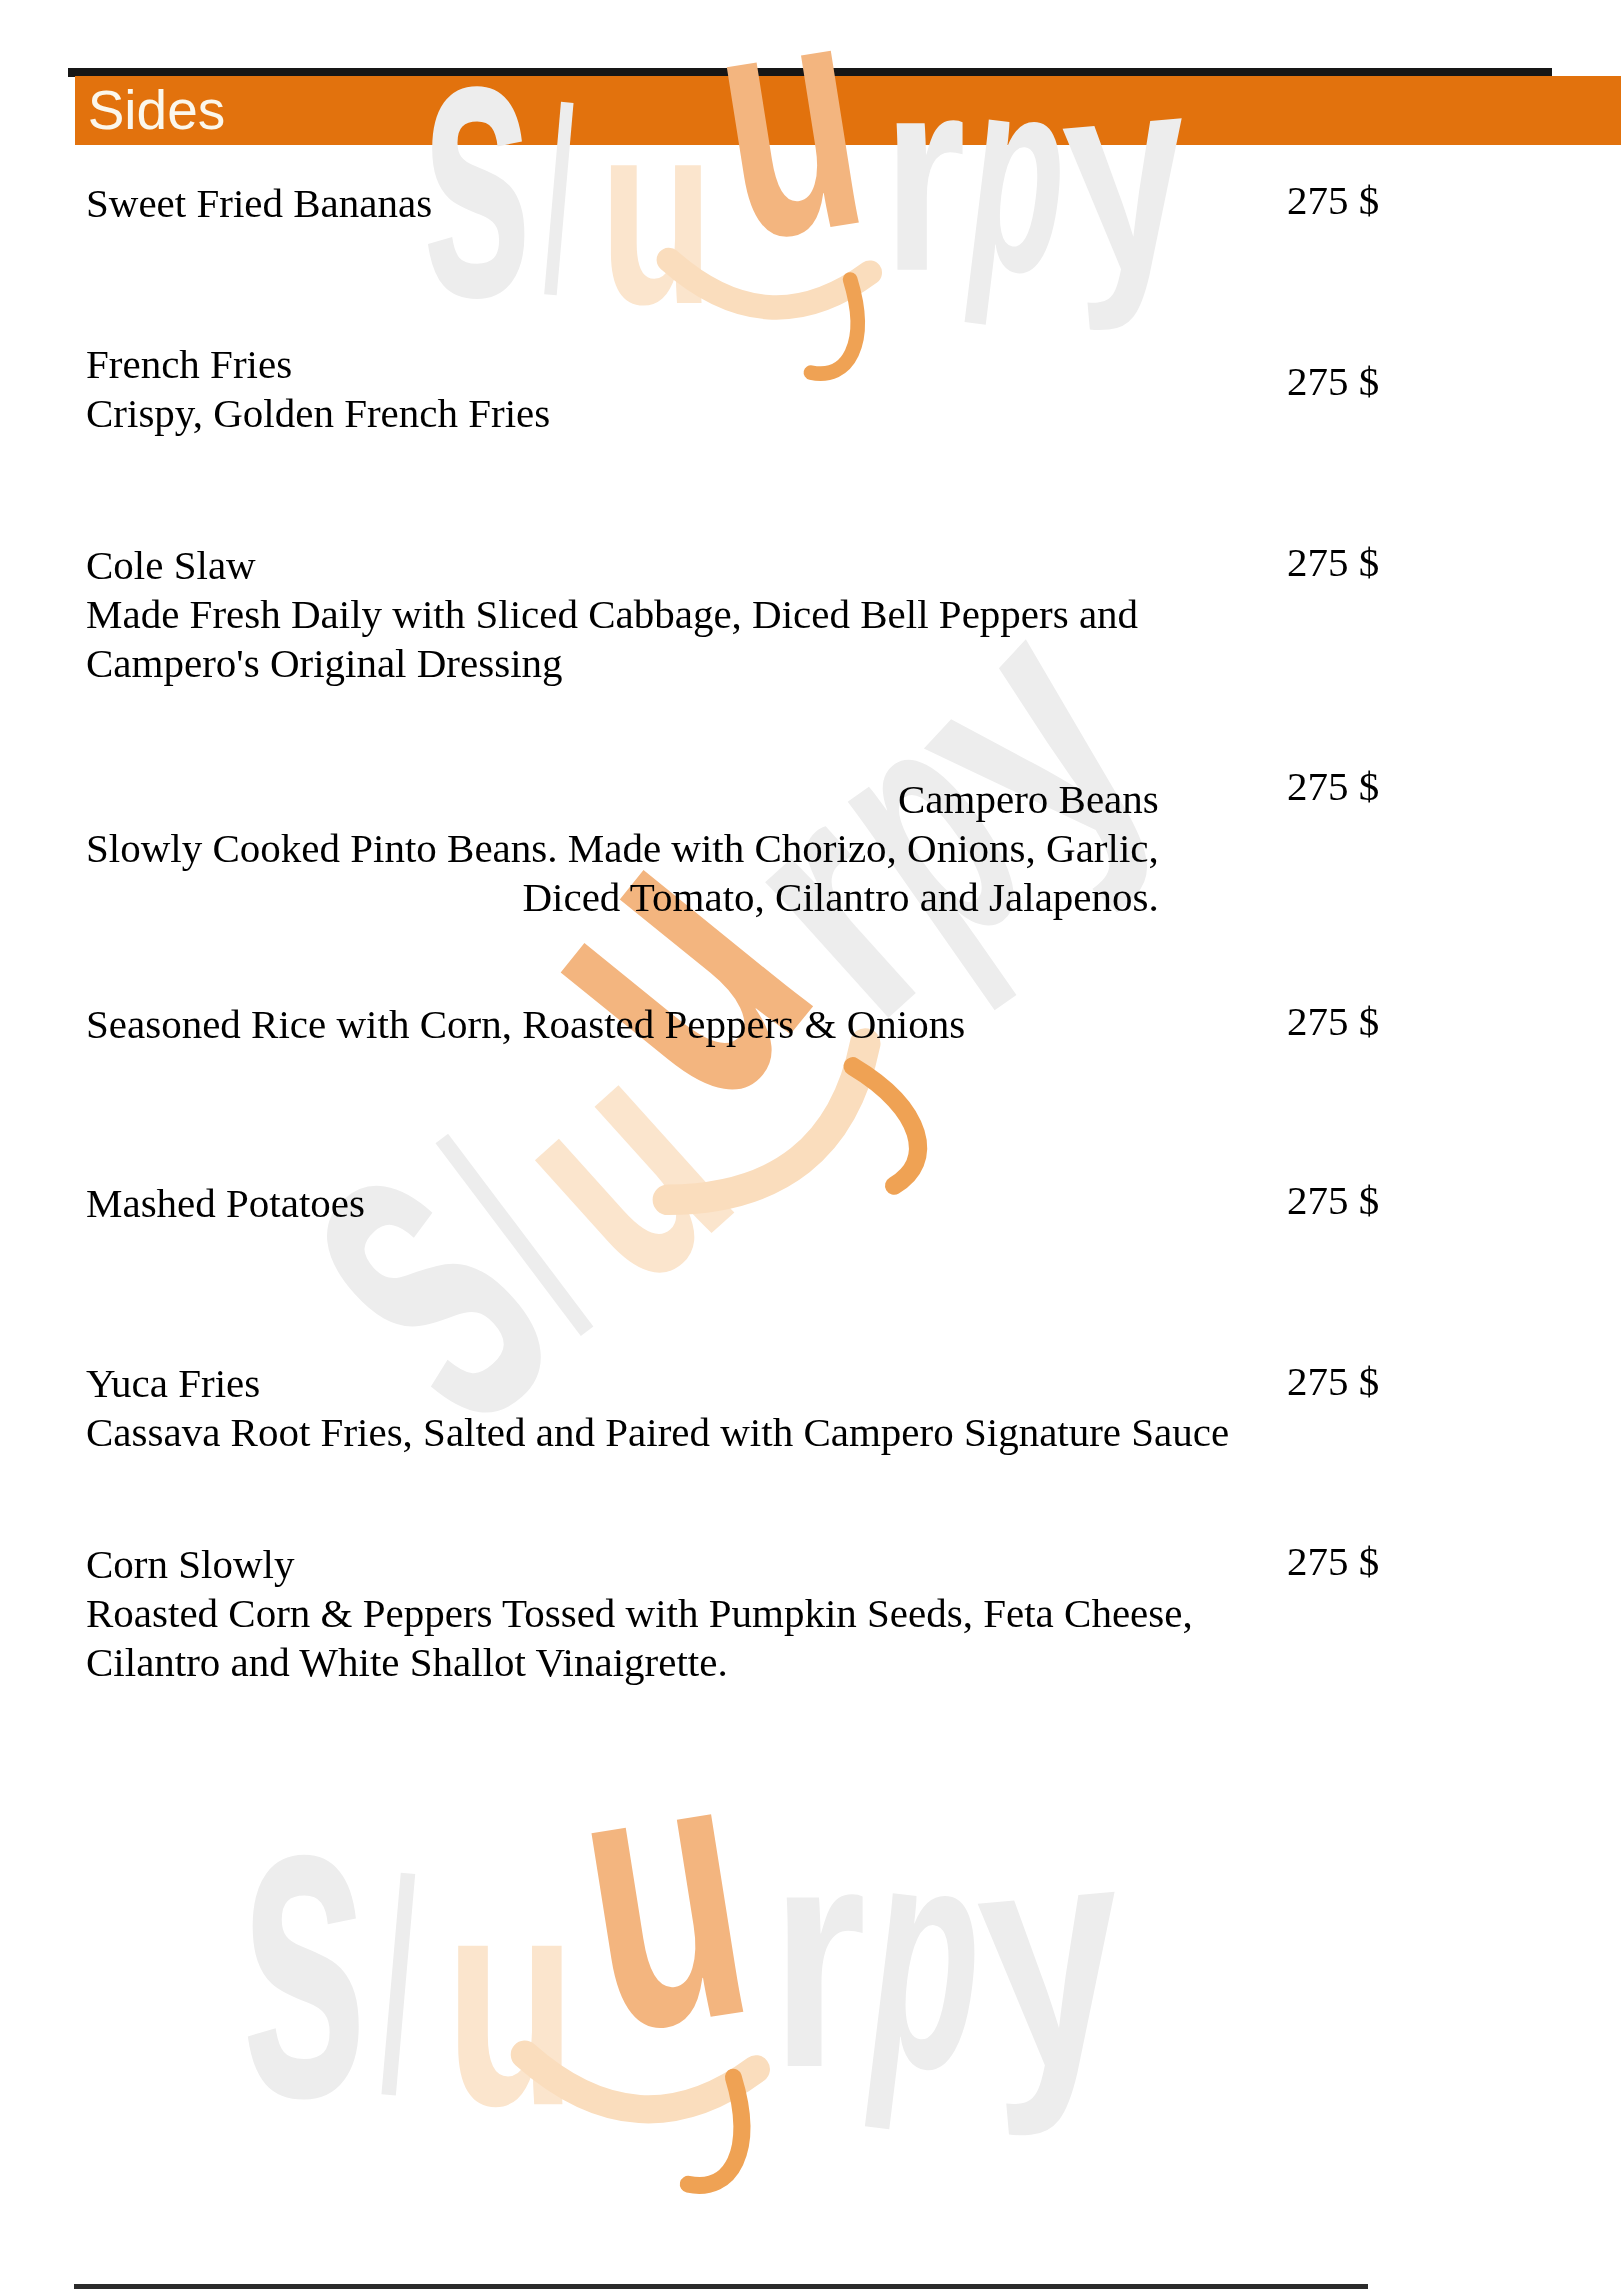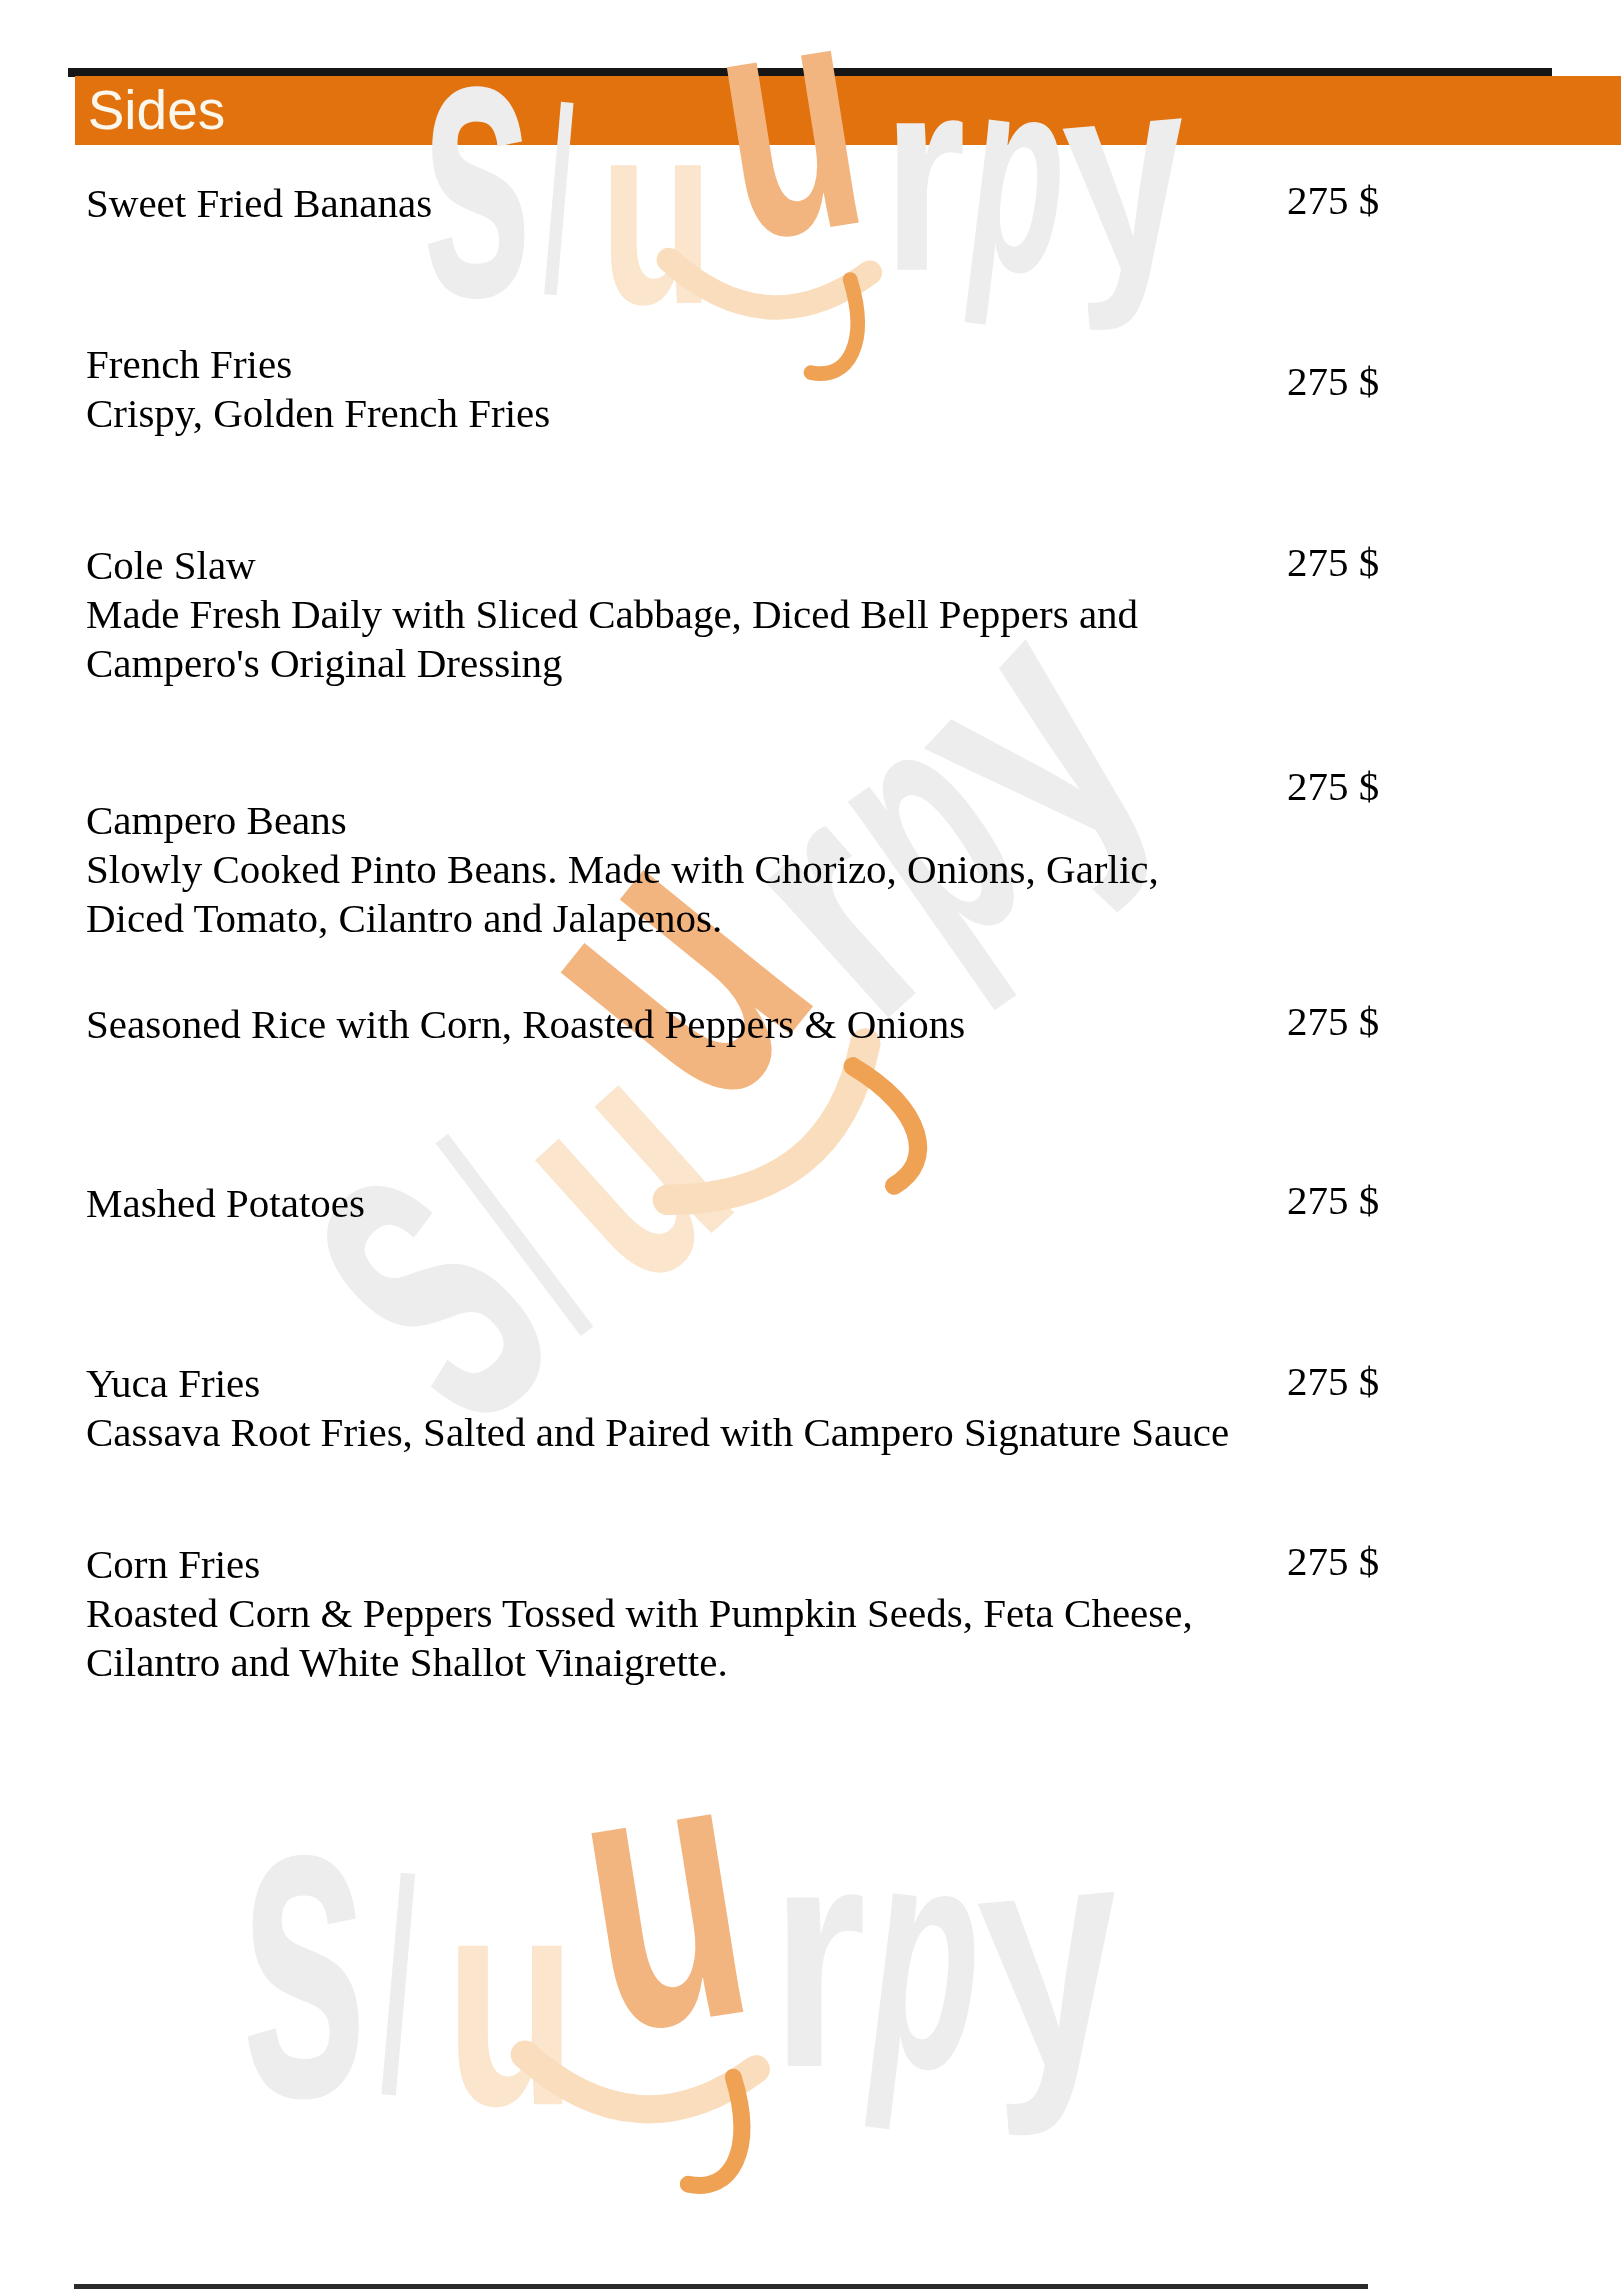--- a/index.html
+++ b/index.html
@@ -119,41 +119,41 @@
         <div>French Fries</div>
         <div>Crispy, Golden French Fries</div>
       </div>
       <div class="price" style="top: 357px;">275 $</div>
       <div class="item" style="top: 541px;">
         <div>Cole Slaw</div>
         <div>Made Fresh Daily with Sliced Cabbage, Diced Bell Peppers and</div>
         <div>Campero's Original Dressing</div>
       </div>
       <div class="price" style="top: 538px;">275 $</div>
-      <div class="item" style="top: 796px;">
+      <div class="item" style="top: 775px; text-align: right;">
         <div>Campero Beans</div>
         <div>Slowly Cooked Pinto Beans. Made with Chorizo, Onions, Garlic,</div>
         <div>Diced Tomato, Cilantro and Jalapenos.</div>
       </div>
       <div class="price" style="top: 762px;">275 $</div>
       <div class="item" style="top: 1000px;">
         <div>Seasoned Rice with Corn, Roasted Peppers &amp; Onions</div>
       </div>
       <div class="price" style="top: 997px;">275 $</div>
       <div class="item" style="top: 1179px;">
         <div>Mashed Potatoes</div>
       </div>
       <div class="price" style="top: 1176px;">275 $</div>
       <div class="item" style="top: 1359px;">
         <div>Yuca Fries</div>
         <div>Cassava Root Fries, Salted and Paired with Campero Signature Sauce</div>
       </div>
       <div class="price" style="top: 1357px;">275 $</div>
       <div class="item" style="top: 1540px;">
-        <div>Corn Fries</div>
+        <div>Corn Slowly</div>
         <div>Roasted Corn &amp; Peppers Tossed with Pumpkin Seeds, Feta Cheese,</div>
         <div>Cilantro and White Shallot Vinaigrette.</div>
       </div>
       <div class="price" style="top: 1537px;">275 $</div>
     </div>
 
   <div class="bottom-rule"></div>
 
 </div>
 

